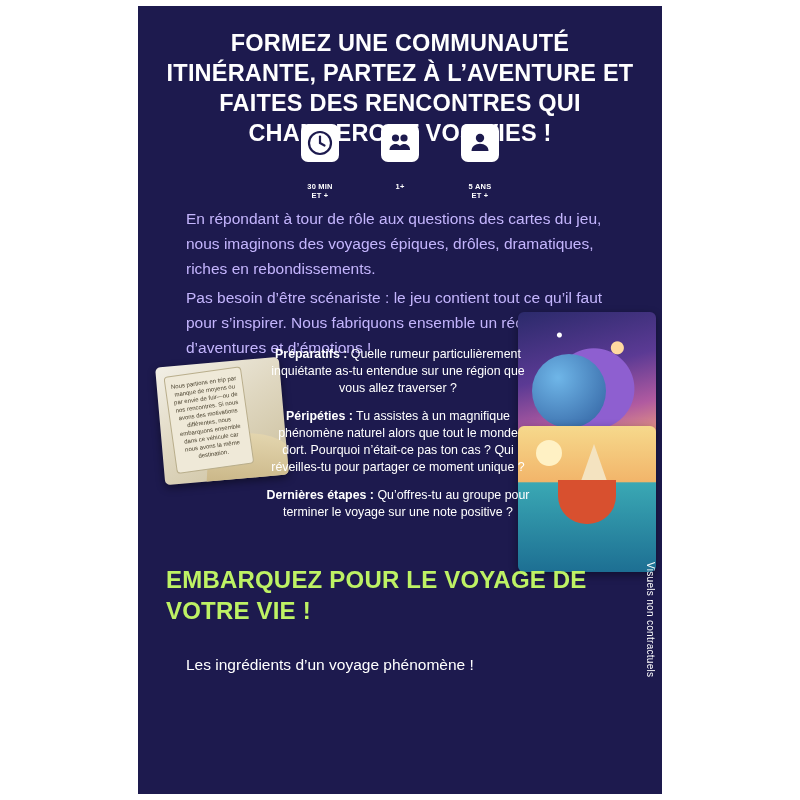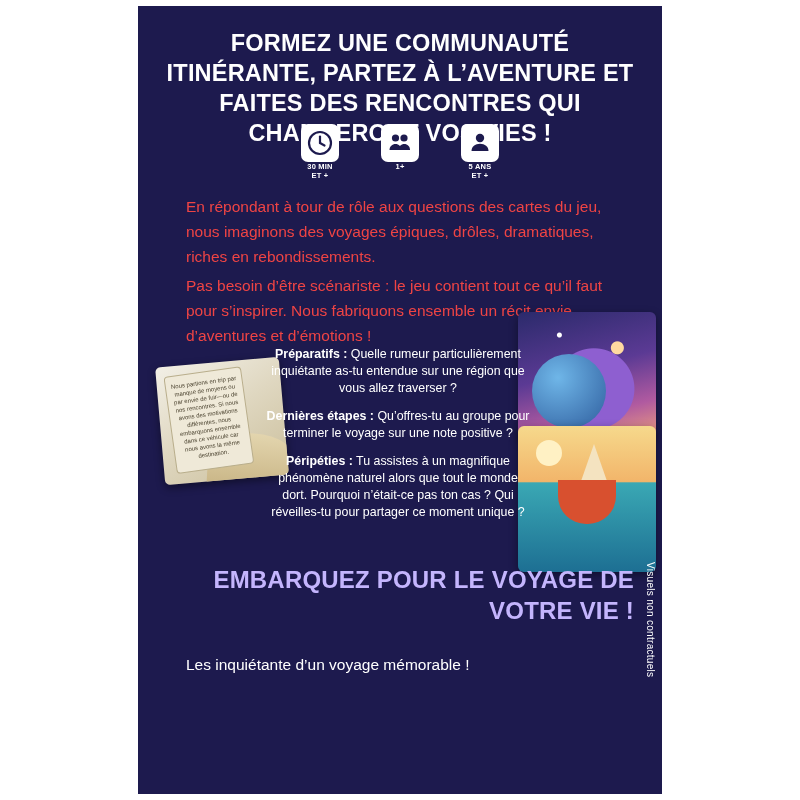--- a/index.html
+++ b/index.html
@@ -62,36 +62,36 @@
   .icon-badge {
     width: 38px;
     height: 38px;
     background: #ffffff;
     border-radius: 7px;
     display: flex;
     align-items: center;
     justify-content: center;
   }
   .icon-caption {
-    margin-top: 0;
+    margin-top: 20px;
     color: #ffffff;
     font-size: 7.5px;
     font-weight: bold;
     line-height: 9px;
     text-align: center;
     letter-spacing: 0.2px;
   }
 
   
   .intro {
     position: absolute;
     left: 48px;
-    top: 188px;
+    top: 200px;
     width: 432px;
-    color: #ef4444;
+    color: #c4b5fd;
     font-size: 15.5px;
     line-height: 25px;
   }
   .intro p { margin: 0; }
   .intro p + p { margin-top: 4px; }
 
   
   .mid-zone {
     position: absolute;
     left: 0;
@@ -217,22 +217,22 @@
   .rules p { margin: 0; }
   .rules p + p { margin-top: 11px; }
   .rules b { font-weight: bold; }
 
   
   .cta {
     position: absolute;
     left: 28px;
     top: 558px;
     width: 468px;
-    text-align: right;
-    color: #c4b5fd;
+    text-align: left;
+    color: #bef264;
     font-weight: bold;
     font-size: 24px;
     line-height: 31px;
     letter-spacing: 0.2px;
   }
 
   
   .footer-text {
     position: absolute;
     left: 48px;
@@ -321,29 +321,29 @@
         <div class="sun"></div>
         <div class="sail"></div>
         <div class="boat"></div>
       </div>
 
       <div class="rules">
         <p>
           <b>Préparatifs :</b><span> Quelle rumeur particulièrement inquiétante as-tu entendue sur une région que vous allez traverser ?</span>
         </p>
         <p>
+          <b>Péripéties :</b><span> Tu assistes à un magnifique phénomène naturel alors que tout le monde dort. Pourquoi n’était-ce pas ton cas ? Qui réveilles-tu pour partager ce moment unique ?</span>
+        </p>
+        <p>
           <b>Dernières étapes :</b><span> Qu’offres-tu au groupe pour terminer le voyage sur une note positive ?</span>
         </p>
-        <p>
-          <b>Péripéties :</b><span> Tu assistes à un magnifique phénomène naturel alors que tout le monde dort. Pourquoi n’était-ce pas ton cas ? Qui réveilles-tu pour partager ce moment unique ?</span>
-        </p>
       </div>
     </div>
 
     <div class="cta">EMBARQUEZ POUR LE VOYAGE DE VOTRE VIE !</div>
 
     <div class="footer-text">
-      <p>Les inquiétante d’un voyage mémorable !</p>
+      <p>Les ingrédients d’un voyage phénomène !</p>
     </div>
 
     <div class="side-note">Visuels non contractuels</div>
   </div>
 </div>
 
 </body></html>

